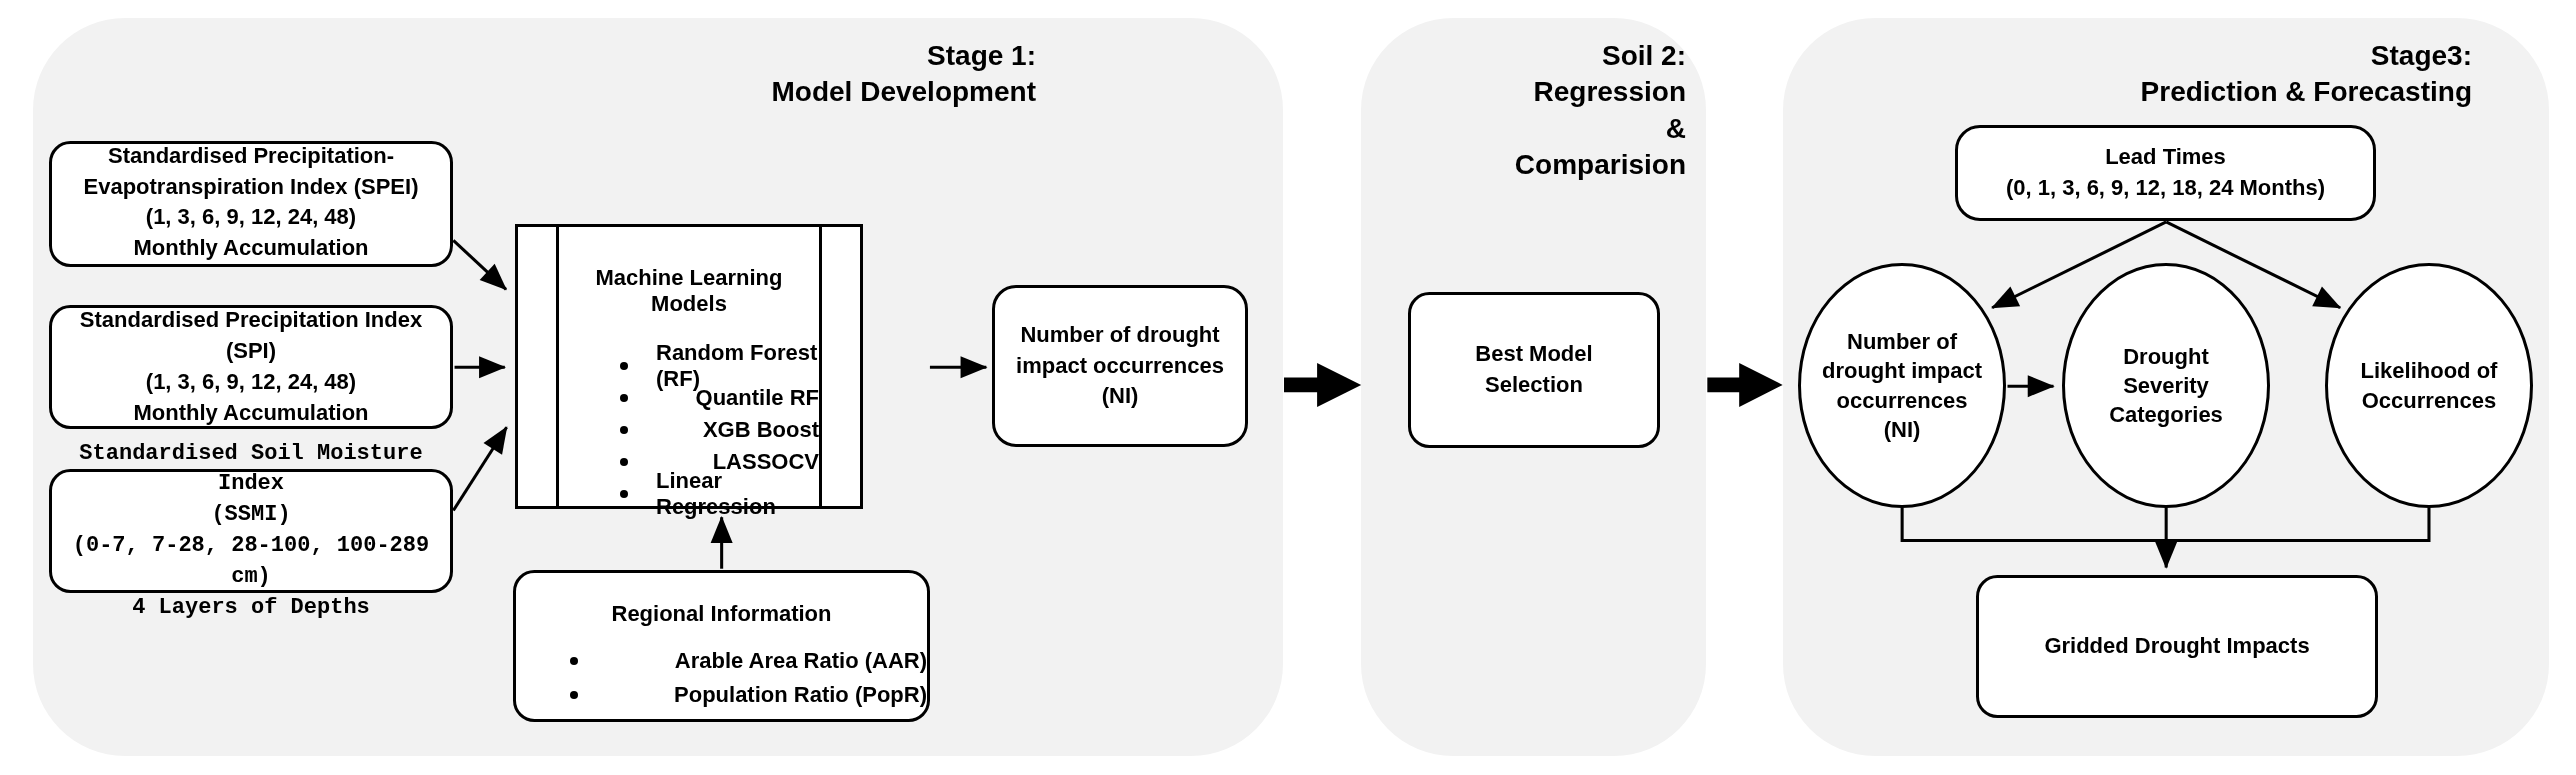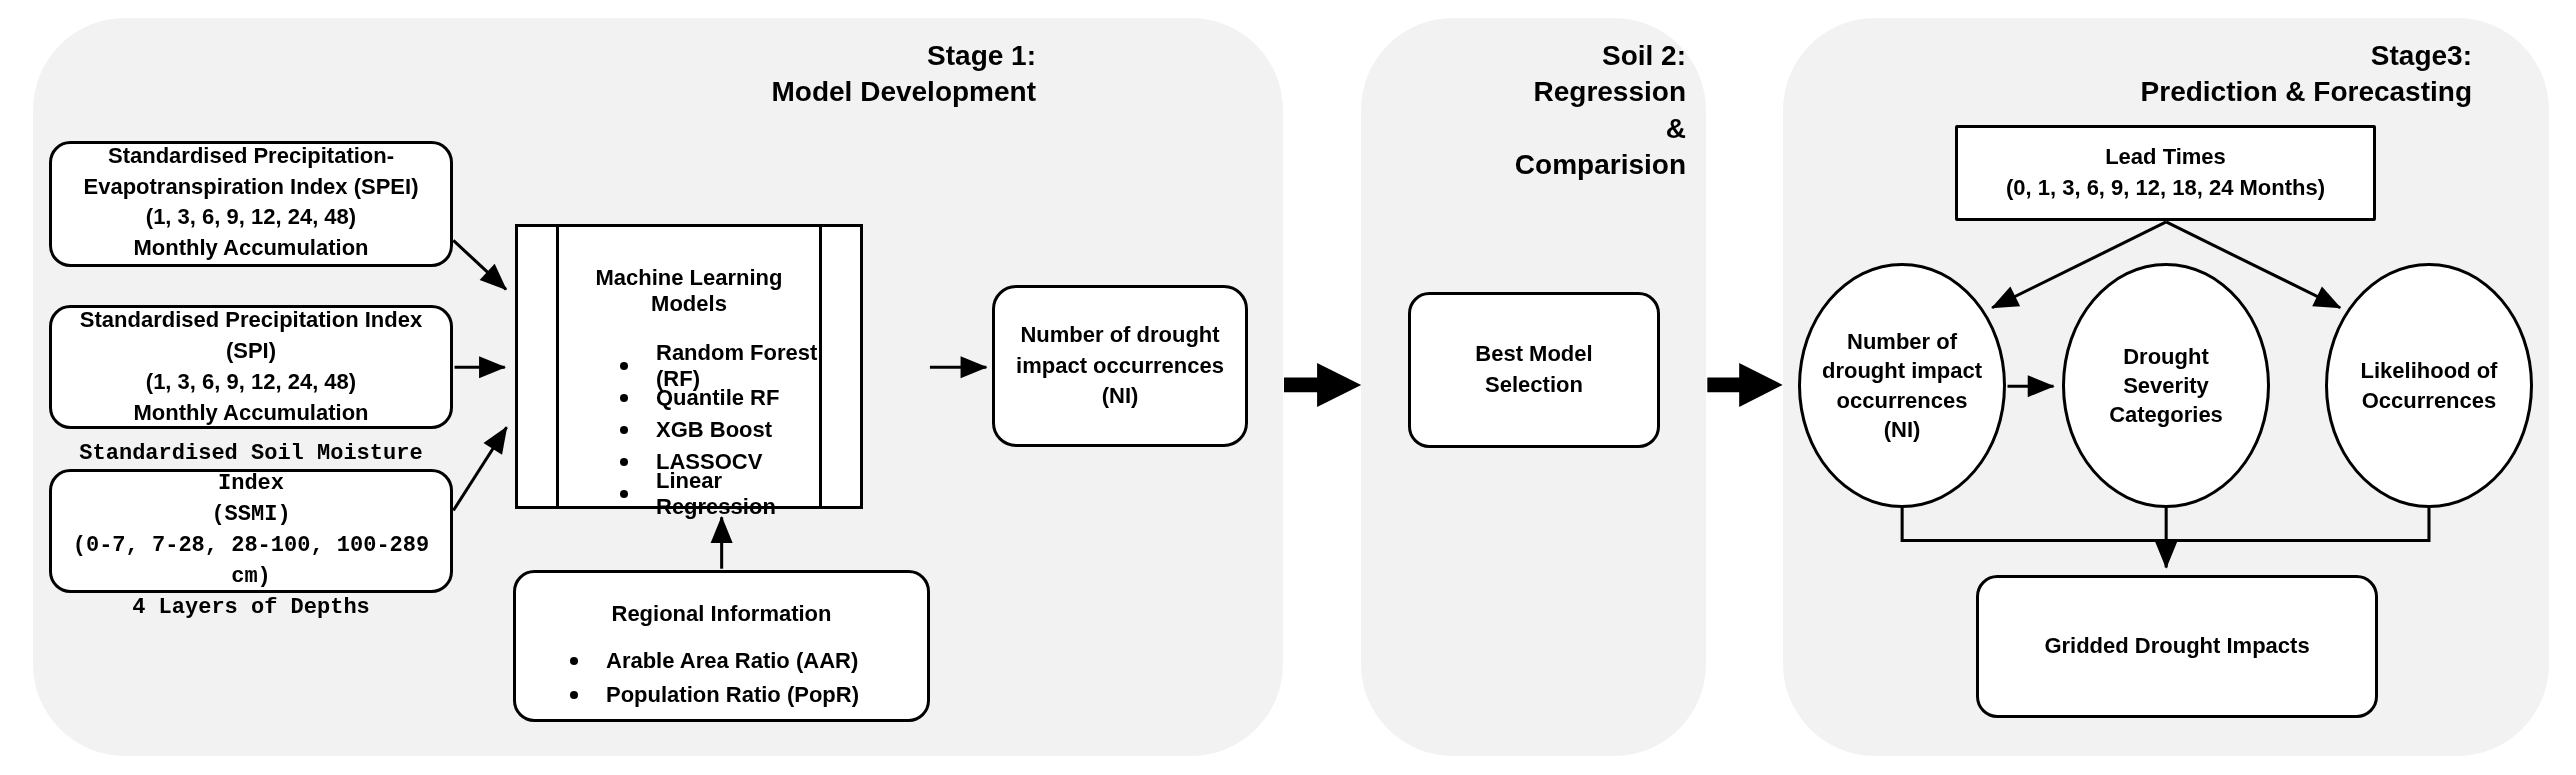--- a/index.html
+++ b/index.html
@@ -20,35 +20,35 @@
   .node{
     position:absolute;background:#ffffff;border:3.1px solid #000;box-sizing:border-box;
     display:flex;flex-direction:column;justify-content:center;align-items:center;
     text-align:center;font-size:22px;line-height:1.4;border-radius:21.4px;
   }
   #spei-box{left:49px;top:141px;width:404px;height:126px;justify-content:flex-end;}
   #spi-box{left:49px;top:305px;width:404px;height:124px;}
   #ssmi-box{left:49px;top:469px;width:404px;height:124px;font-family:Liberation Mono, monospace;}
   #ni-box{left:992px;top:285px;width:256px;height:162px;border-radius:24px;}
   #best-box{left:1408px;top:292px;width:252px;height:156px;}
-  #lead-box{left:1955px;top:125px;width:421px;height:96px;border-radius:2px;}
+  #lead-box{left:1955px;top:125px;width:421px;height:96px;border-radius:25px;}
   #gridded-box{left:1976px;top:575px;width:402px;height:143px;}
 
   
   #ml-box{
     position:absolute;left:515px;top:224px;width:348px;height:285px;
     background:#ffffff;border:3.1px solid #000;box-sizing:border-box;border-radius:0;
   }
   .ml-vline{position:absolute;top:0;bottom:0;width:3.1px;background:#000;}
   #ml-vline-left{left:38px;}
   #ml-vline-right{right:38px;}
   .ml-content{position:absolute;left:41px;right:41px;top:0;bottom:0;padding-top:38px;box-sizing:border-box;}
   .block-title{text-align:center;font-size:22px;line-height:1.2;}
   .bullet-list{margin-top:32px;padding-left:61px;}
-  .bullet-row{display:flex;align-items:center;height:32px;font-size:22px;}
+  .bullet-row{display:flex;align-items:center;height:32px;font-size:22px;justify-content:space-between;}
   .bullet-dot{width:8px;height:8px;border-radius:50%;background:#000;margin-right:28px;flex-shrink:0;}
 
   #regional-box{
     position:absolute;left:513px;top:570px;width:417px;height:152px;background:#fff;
     border:3.1px solid #000;border-radius:21.4px;box-sizing:border-box;
   }
   #regional-box .block-title{margin-top:28px;}
   #regional-box .bullet-list{margin-top:17px;padding-left:54px;}
   #regional-box .bullet-row{height:34px;}
 

